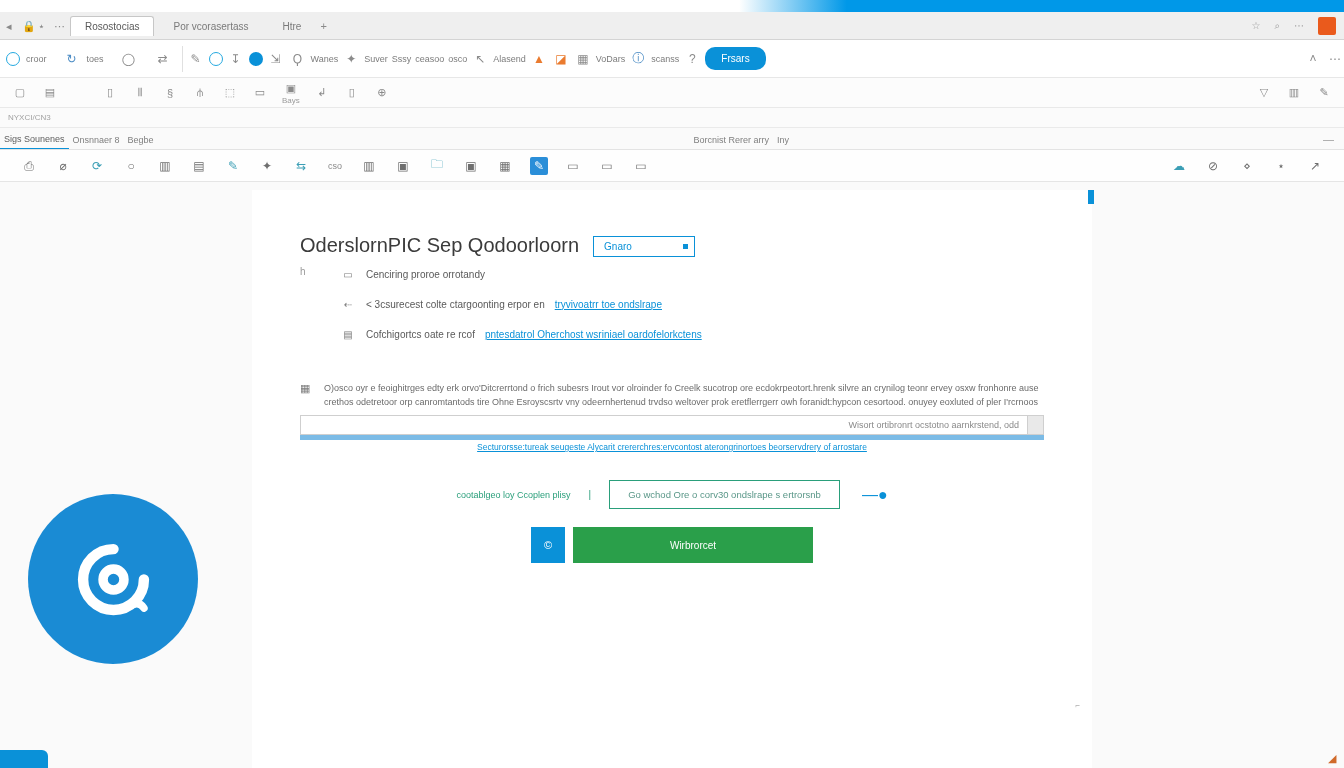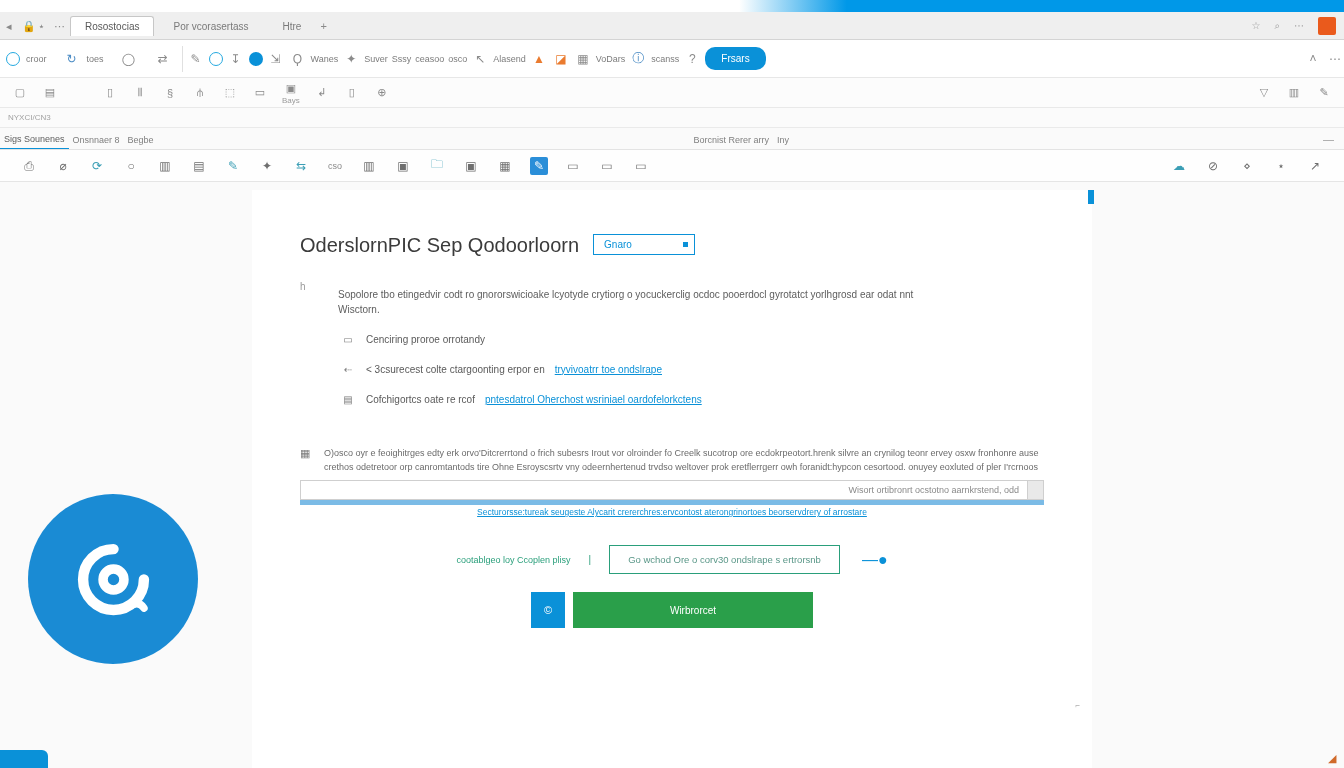--- a/index.html
+++ b/index.html
@@ -49,21 +49,21 @@
 .fico { width:18px; height:18px; display:inline-flex; align-items:center; justify-content:center; color:#6f6f6f; font-size:12px; }
 .fico.teal { color:#3b9eb5; }
 .fico.blue-fill2 { background:#2a8ed8; color:#fff; border-radius:2px; width:18px; height:18px; }
 
 
 .stage { position:relative; height: calc(768px - 12px - 28px - 38px - 30px - 20px - 22px - 32px); background:#fafafa; display:flex; justify-content:center; }
 .page { width: 840px; margin-top:8px; background:#ffffff; position:relative; padding: 44px 48px; }
 .page .scroll-ind { position:absolute; right:-2px; top:0; width:6px; height:14px; background:#0a91d8; }
 
 .intro { font-size:10px; color:#6f6f6f; margin-bottom:14px; }
-.h1row { display:flex; align-items:flex-start; gap:14px; margin-bottom:24px; }
+.h1row { display:flex; align-items:flex-end; gap:14px; margin-bottom:9px; }
 .h1 { font-size:20px; color:#3b3b3b; font-weight:400; }
 .pill-input { border:1px solid #0a91d8; color:#0a91d8; font-size:10px; padding:4px 26px 4px 10px; width:102px; position:relative; }
 .pill-input::after { content:""; position:absolute; right:6px; top:7px; width:5px; height:5px; background:#0a91d8; }
 
 .body-block { display:flex; gap:20px; }
 .left-mark { font-size:10px; color:#9a9a9a; width:18px; }
 .step-title { font-size:17px; color:#5a5a5a; font-weight:400; letter-spacing:0.3px; }
 .step-desc { font-size:10px; color:#5d5d5d; line-height:1.5; margin:6px 0 14px; max-width:600px; }
 .list { display:flex; flex-direction:column; gap:14px; margin-left:2px; }
 .li { display:flex; align-items:center; gap:10px; font-size:10px; }
@@ -233,21 +233,20 @@
 
 
     <div class="h1row">
       <div class="h1">OderslornPIC Sep Qodoorloorn</div>
       <div class="pill-input">Gnaro</div>
     </div>
 
     <div class="body-block">
       <div class="left-mark">h</div>
       <div>
-        <div class="step-desc">Sopolore tbo etingedvir codt ro gnororswicioake lcyotyde crytiorg o yocuckerclig ocdoc pooerdocl gyrotatct yorlhgrosd ear odat nnt Wisctorn.</div>
         <div class="list">
           <div class="li">
             <span class="li-ico">▭</span>
             <span class="li-txt">Cenciring proroe orrotandy</span>
           </div>
           <div class="li">
             <span class="li-ico">⇠</span>
             <span class="li-txt">&lt; 3csurecest colte ctargoonting erpor en</span>
             <a class="li-link">tryvivoatrr toe ondslrape</a>
           </div>

